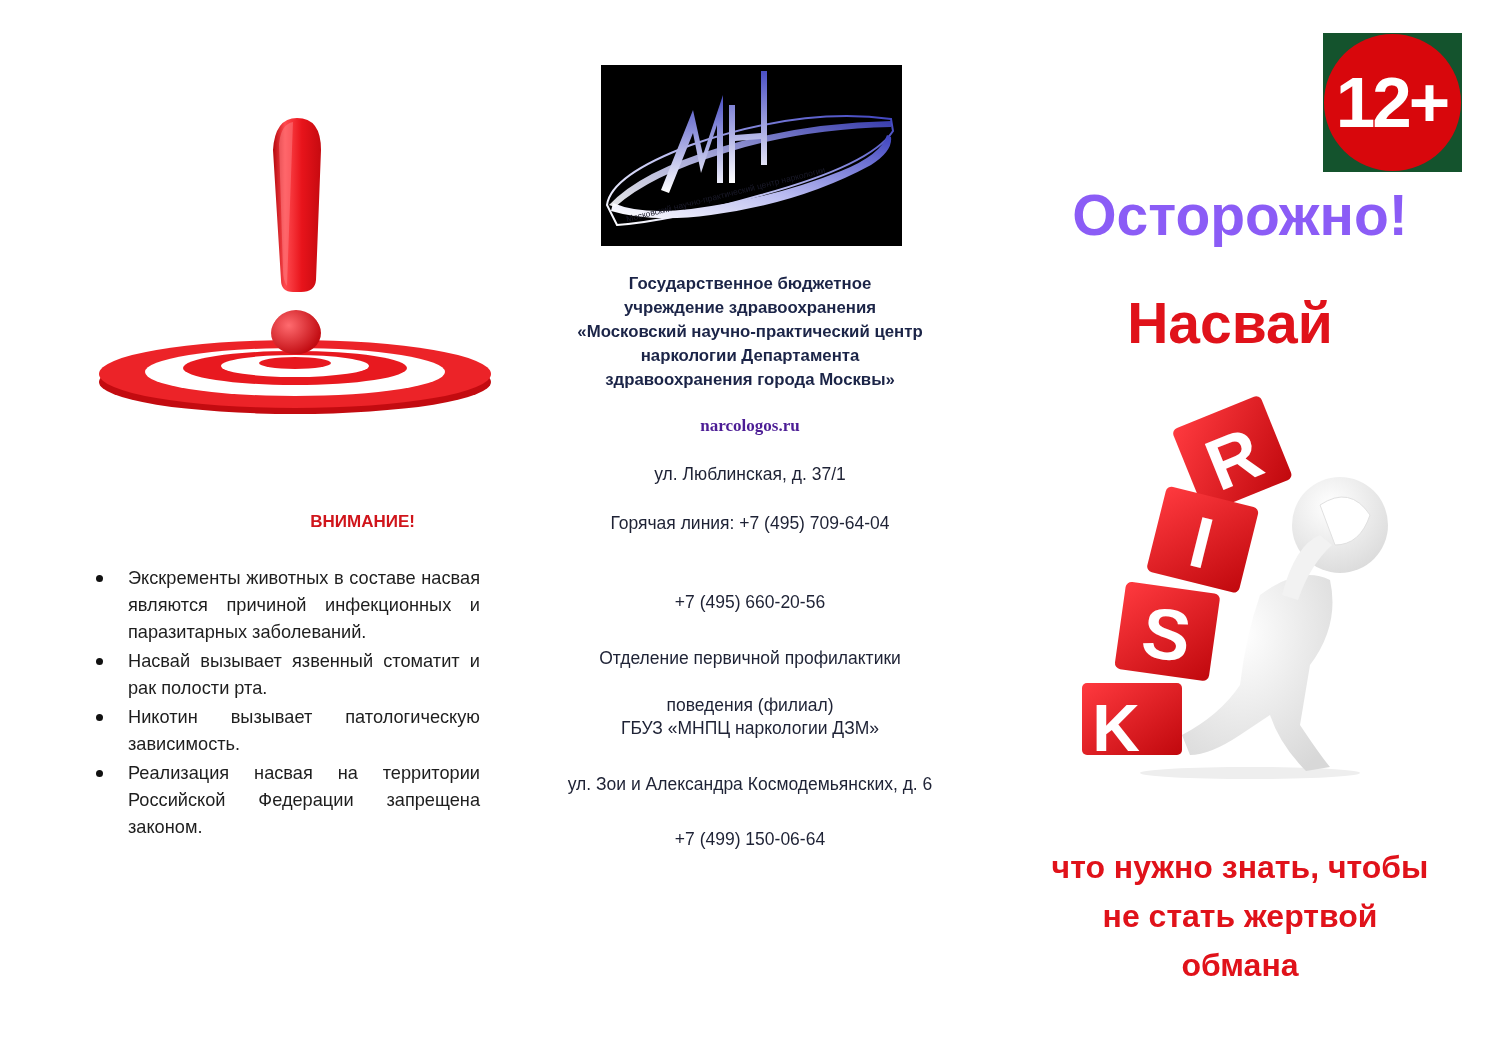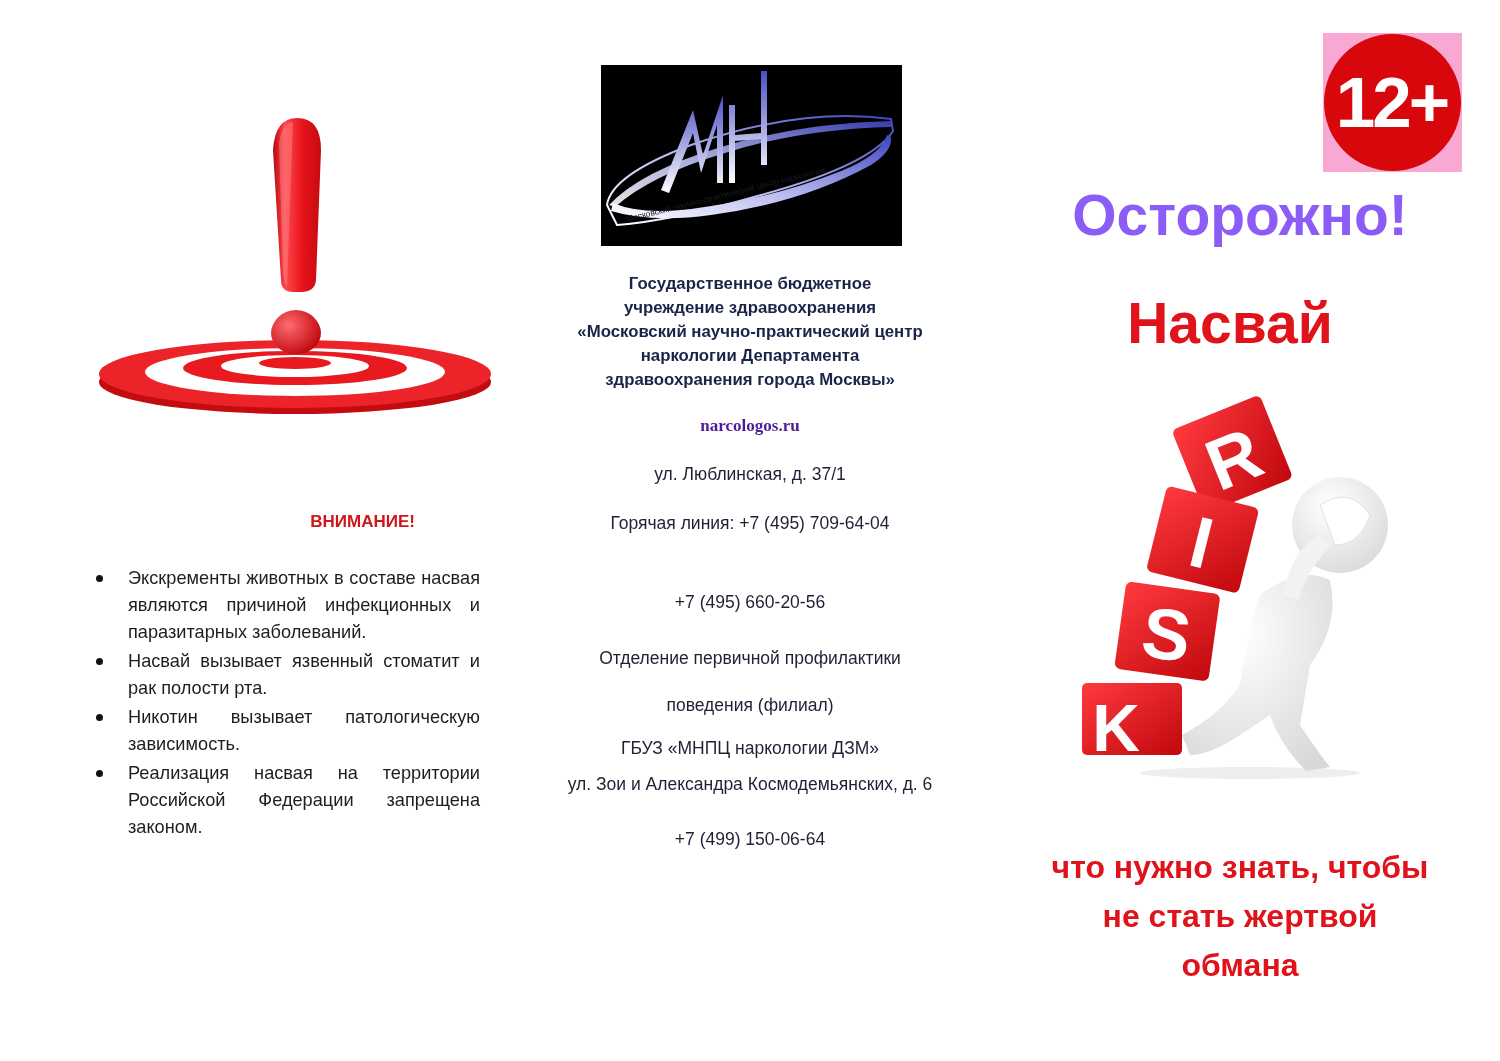--- a/index.html
+++ b/index.html
@@ -23,21 +23,21 @@
     .facts-list li .bullet { position: absolute; left: 3px; top: 10px; width: 7px; height: 7px; border-radius: 50%; background: #111; }
 
     
     .logo-box { position: absolute; left: 81px; top: 65px; width: 301px; height: 181px; background: #000; overflow: hidden; }
     .org-title { position: absolute; left: 0; width: 460px; top: 272px; text-align: center;
       font-weight: bold; font-size: 16.8px; line-height: 24px; color: #1b2447; }
     .mid-line { position: absolute; left: 0; width: 460px; text-align: center; font-size: 17.5px; line-height: 24px; color: #1e2235; }
     .mid-line.bold { font-weight: bold; color: #4c1d95; font-size: 17px; font-family: Liberation Serif, serif; }
 
     
-    .age-badge { position: absolute; left: 323px; top: 33px; width: 139px; height: 139px; background: #f9a8d4; }
+    .age-badge { position: absolute; left: 323px; top: 33px; width: 139px; height: 139px; background: #14532d; }
     .age-badge .circle { position: absolute; left: 1px; top: 1px; width: 137px; height: 137px; border-radius: 50%; background: #d8070c;
       display: flex; align-items: center; justify-content: center; }
     .age-badge .circle span { color: #fff; font-weight: bold; font-size: 71px; letter-spacing: -3px; font-family: "Liberation Sans", sans-serif; margin-left: -2px; }
 
     .headline-caution { position: absolute; left: 30px; width: 420px; top: 180px; text-align: center;
       color: #8b5cf6; font-weight: bold; font-size: 57px; line-height: 70px; }
     .headline-nasvay { position: absolute; left: 20px; width: 420px; top: 288px; text-align: center;
       color: #e0121a; font-weight: bold; font-size: 57px; line-height: 70px; }
 
     .risk-illustration { position: absolute; left: 70px; top: 395px; width: 320px; height: 385px; }
@@ -136,21 +136,21 @@
     <div>здравоохранения города Москвы»</div>
   </div>
 
   <div class="mid-line bold" style="top:414px;">narcologos.ru</div>
   <div class="mid-line" style="top:462px;">ул. Люблинская, д. 37/1</div>
   <div class="mid-line" style="top:511px;">Горячая линия: +7 (495) 709-64-04</div>
   <div class="mid-line" style="top:590px;">+7 (495) 660-20-56</div>
 
   <div class="mid-line" style="top:646px;">Отделение первичной профилактики</div>
   <div class="mid-line" style="top:693px;">поведения (филиал)</div>
-  <div class="mid-line" style="top:736px;">ГБУЗ «МНПЦ наркологии ДЗМ»</div>
+  <div class="mid-line" style="top:716px;">ГБУЗ «МНПЦ наркологии ДЗМ»</div>
 
   <div class="mid-line" style="top:772px;">ул. Зои и Александра Космодемьянских, д. 6</div>
   <div class="mid-line" style="top:827px;">+7 (499) 150-06-64</div>
 </section>
 
 <section class="panel panel-right">
   <div class="age-badge">
     <div class="circle">
       <span>12+</span>
     </div>

